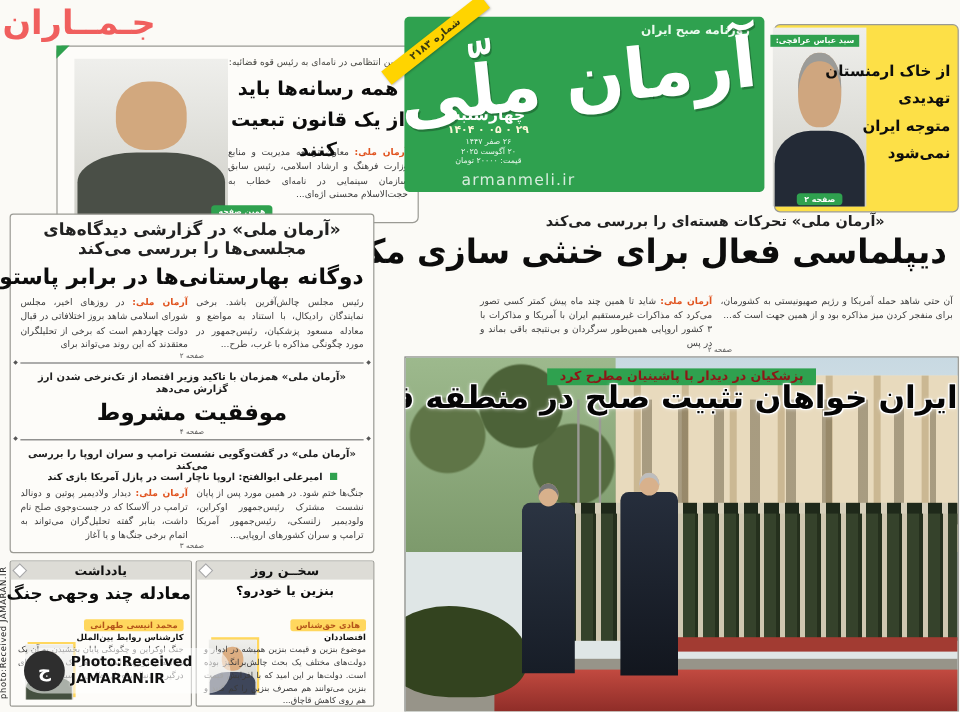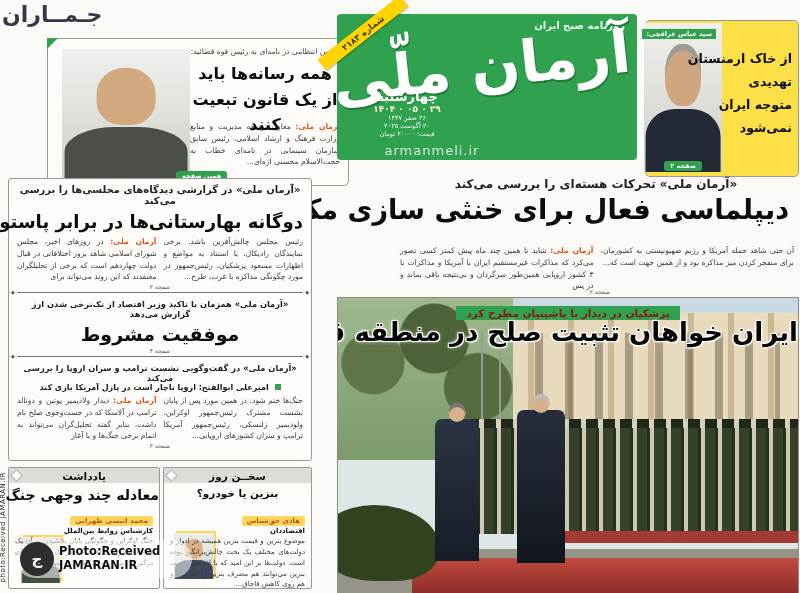--- a/index.html
+++ b/index.html
@@ -79,21 +79,21 @@
   .man::before{content:"";position:absolute;left:50%;top:-16px;transform:translateX(-50%);
      width:17px;height:19px;border-radius:50%;background:var(--skin,#d8b18c);
      box-shadow:inset 0 4px 0 var(--hair,transparent);}
   .ph-kicker{position:absolute;top:4px;left:0;right:0;text-align:center;z-index:5;}
   .ph-kicker span{background:#2fa14f;color:#8c1717;font-weight:bold;font-size:10.5px;
      padding:1px 10px;display:inline-block;}
   .ph-headline{position:absolute;top:19px;left:0;right:0;z-index:5;text-align:center;
      font-size:26px;font-weight:bold;color:#050505;white-space:nowrap;
      text-shadow:0 0 2px #fff,0 0 4px #fff,1px 1px 0 #fff,-1px -1px 0 #fff,1px -1px 0 #fff,-1px 1px 0 #fff;}
   .fold{position:absolute;width:0;height:0;border-style:solid;}
-  .wm-top{left:2px;top:2px;color:#0f172a;font-size:22px;font-weight:bold;opacity:.85;}
+  .wm-top{left:2px;top:2px;color:#ef4444;font-size:28px;font-weight:bold;opacity:.85;}
   .wm-band{left:16px;top:540px;width:168px;height:38px;background:rgba(255,255,255,.55);
      border-radius:20px;display:flex;align-items:center;gap:5px;padding:0 4px;z-index:9;}
   .wm-logo{width:34px;height:34px;border-radius:50%;background:#2e2e2e;color:#fff;
      display:flex;align-items:center;justify-content:center;font-size:15px;font-weight:bold;}
   .wm-txt{font-size:11.5px;font-weight:bold;color:#111;line-height:1.2;
      text-shadow:0 0 2px #fff;}
   .wm-side{left:-1px;top:472px;writing-mode:vertical-rl;transform:rotate(180deg);
      font-size:7px;color:#222;letter-spacing:.5px;z-index:9;}
   .sq{display:inline-block;width:6px;height:6px;background:#2fa14f;margin-left:3px;}
 </style>
@@ -168,28 +168,28 @@
   <div class="carpet"></div>
   <div class="bush"></div>
   <div class="man" style="left:21%;top:41%;width:44px;height:48%;background:linear-gradient(#2b3442,#171d27);--hair:#777;"></div>
   <div class="man" style="left:39%;top:38%;width:48px;height:52%;background:linear-gradient(#262e3c,#12161e);--hair:#bdbdbd;"></div>
   <div class="ph-kicker" dir="rtl"><span>پزشکیان در دیدار با پاشینیان مطرح کرد</span></div>
   <div class="ph-headline" dir="rtl">ایران خواهان تثبیت صلح در منطقه قفقاز</div>
 </div>
 
 <div class="abs box" style="left:8px;top:178px;width:302px;height:281px;border-radius:3px;">
   <div dir="rtl" style="padding:5px 8px 0;">
-    <div class="kicker" style="font-size:10px;">«آرمان ملی» در گزارشی دیدگاه‌های مجلسی‌ها را بررسی می‌کند</div>
+    <div class="kicker" style="font-size:14px;">«آرمان ملی» در گزارشی دیدگاه‌های مجلسی‌ها را بررسی می‌کند</div>
     <div class="headline" style="font-size:18px;margin:5px 0 4px;">دوگانه بهارستانی‌ها در برابر پاستور</div>
     <div class="cols">
       <div class="bodytxt">
         <span class="lead">آرمان ملی:</span>
         <span>در روزهای اخیر، مجلس شورای اسلامی شاهد بروز اختلافاتی در قبال دولت چهاردهم است که برخی از تحلیلگران معتقدند که این روند می‌تواند برای</span>
       </div>
-      <div class="bodytxt">رئیس مجلس چالش‌آفرین باشد. برخی نمایندگان رادیکال، با استناد به مواضع و اظهارات مسعود پزشکیان، رئیس‌جمهور در مورد چگونگی مذاکره با غرب، طرح...</div>
+      <div class="bodytxt">رئیس مجلس چالش‌آفرین باشد. برخی نمایندگان رادیکال، با استناد به مواضع و معادله مسعود پزشکیان، رئیس‌جمهور در مورد چگونگی مذاکره با غرب، طرح...</div>
     </div>
     <div class="pageref">صفحه ۲</div>
   </div>
   <div class="rule"></div>
   <div dir="rtl" style="padding:4px 8px 0;">
     <div class="kicker" style="font-size:8.3px;">«آرمان ملی» همزمان با تاکید وزیر اقتصاد از تک‌نرخی شدن ارز گزارش می‌دهد</div>
     <div class="headline" style="font-size:19px;margin:4px 0 2px;">موفقیت مشروط</div>
     <div class="pageref">صفحه ۴</div>
   </div>
   <div class="rule"></div>

